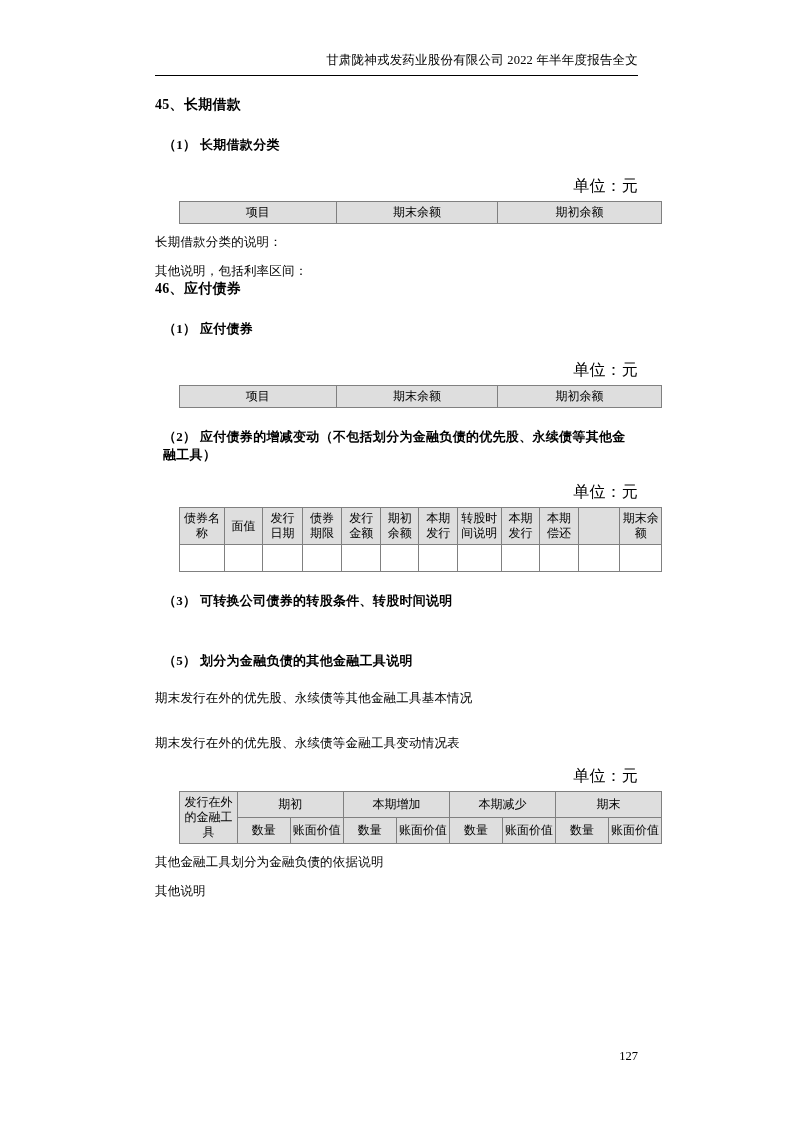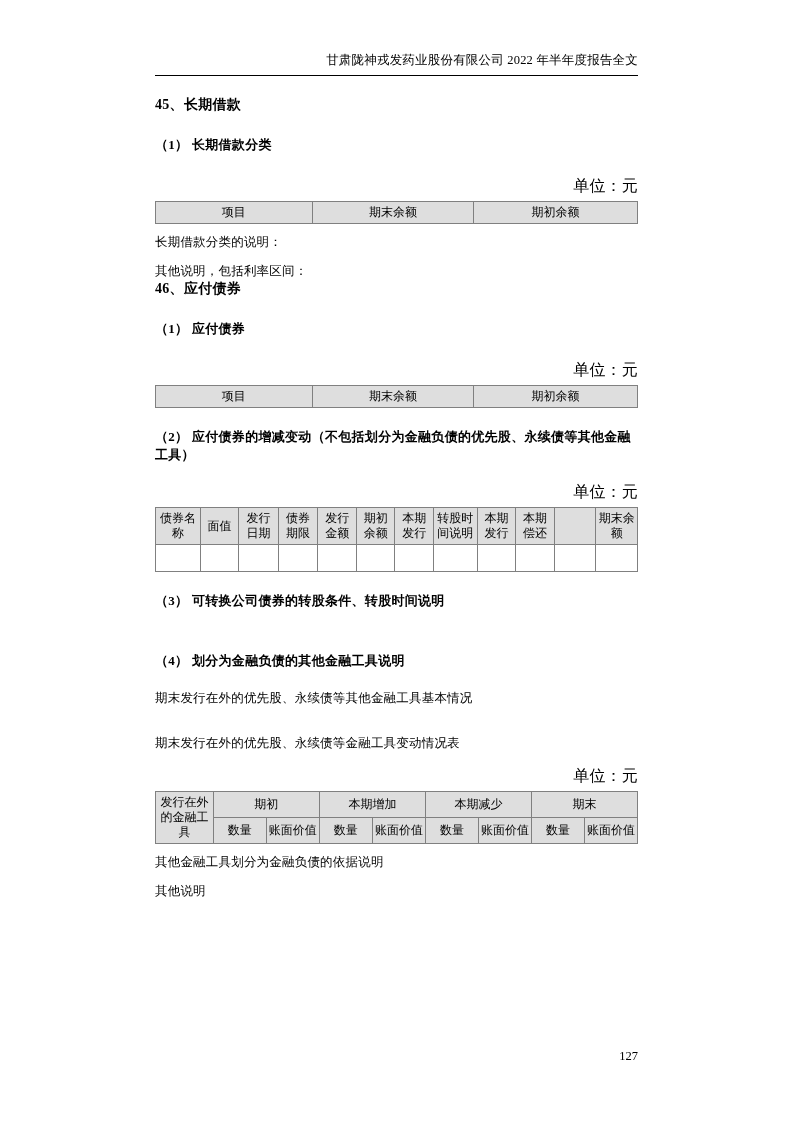--- a/index.html
+++ b/index.html
@@ -38,34 +38,36 @@
     font-size: 14px;
     font-weight: bold;
     margin: 0 0 0 0;
     padding: 0;
     letter-spacing: 0.3px;
   }
   .sub {
     font-size: 13px;
     font-weight: bold;
     letter-spacing: 0.3px;
+    margin-left: 8px;
   }
   .para {
     font-size: 12.5px;
     letter-spacing: 0.2px;
   }
   .unit {
     font-size: 16px;
     text-align: right;
     letter-spacing: 0.2px;
   }
   table.doc {
     width: 100%;
     border-collapse: collapse;
     table-layout: fixed;
+    margin-left: 24px;
   }
   table.doc th, table.doc td {
     border: 1px solid #808080;
     font-size: 12px;
     font-weight: normal;
     text-align: center;
     vertical-align: middle;
     padding: 3px 2px;
     line-height: 1.25;
     word-break: break-all;
@@ -204,21 +206,21 @@
           <td></td>
           <td></td>
           <td></td>
           <td></td>
         </tr>
       </tbody>
     </table>
 
     <div class="sub mt20">（3）  可转换公司债券的转股条件、转股时间说明</div>
 
-    <div class="sub mt42">（4）  划分为金融负债的其他金融工具说明</div>
+    <div class="sub mt42">（5）  划分为金融负债的其他金融工具说明</div>
 
     <div class="para mt20">期末发行在外的优先股、永续债等其他金融工具基本情况</div>
 
     <div class="para mt28">期末发行在外的优先股、永续债等金融工具变动情况表</div>
 
     <div class="unit mt14">单位：元</div>
 
     <table class="doc mt4">
       <colgroup>
         <col style="width:12%">

